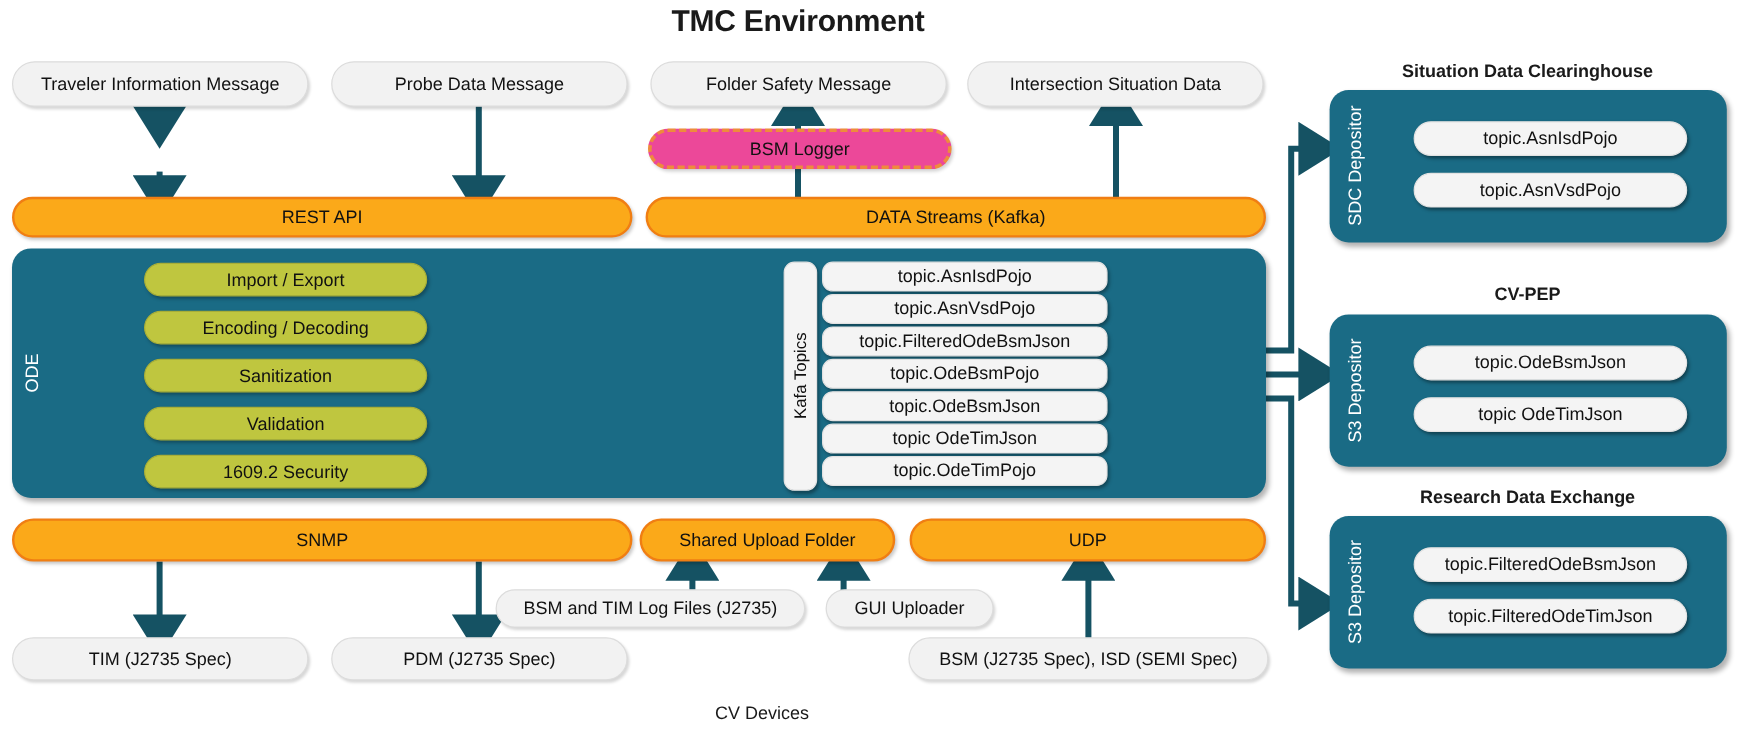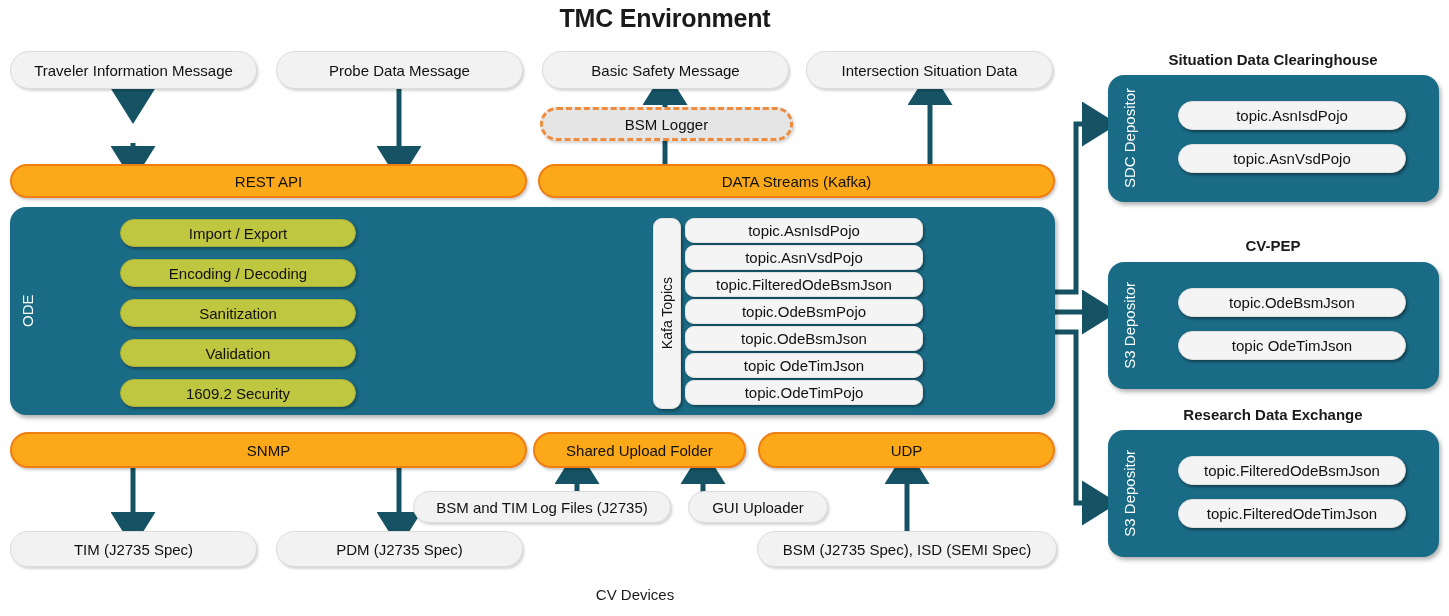--- a/index.html
+++ b/index.html
@@ -38,21 +38,21 @@
     background:#FBA919;border:2.5px solid #F07E13;
     box-shadow:1.5px 2px 3px rgba(0,0,0,0.22);
   }
   
   .pill-yellow{
     background:#FBE59D;border:2.5px solid #D9A32A;
     box-shadow:1.5px 2px 3px rgba(0,0,0,0.22);
   }
   
   .pill-dashed{
-    background:#e5e5e5;border:3px dashed #EE8B3C;
+    background:#ec4899;border:3px dashed #EE8B3C;
     box-shadow:1.5px 2px 3px rgba(0,0,0,0.18);
   }
   
   .pill-green{
     background:#BFC63F;border:1px solid #A8AE37;
     box-shadow:1.5px 2px 3px rgba(0,0,0,0.30);
   }
   
   .pill-topic{
     background:#f4f4f4;border:1px solid #e2e2e2;border-radius:9px;
@@ -132,21 +132,21 @@
       <path d="M1055,292 L1076,292 L1076,124 L1098,124" marker-end="url(#arrD)"></path>
       <path d="M1055,312 L1098,312" marker-end="url(#arrD)"></path>
       <path d="M1055,332 L1076,332 L1076,503 L1098,503" marker-end="url(#arrD)"></path>
     </g>
   </svg>
 
   <div class="abs title-main" style="left:455px;top:4px;width:420px;">TMC Environment</div>
 
   <div class="abs pill pill-msg" style="left:10px;top:51px;width:247px;height:38px;">Traveler Information Message</div>
   <div class="abs pill pill-msg" style="left:276px;top:51px;width:247px;height:38px;">Probe Data Message</div>
-  <div class="abs pill pill-msg" style="left:542px;top:51px;width:247px;height:38px;">Basic Safety Message</div>
+  <div class="abs pill pill-msg" style="left:542px;top:51px;width:247px;height:38px;">Folder Safety Message</div>
   <div class="abs pill pill-msg" style="left:806px;top:51px;width:247px;height:38px;">Intersection Situation Data</div>
 
   <div class="abs pill pill-dashed" style="left:540px;top:107px;width:253px;height:34px;">BSM Logger</div>
 
   <div class="abs pill pill-orange" style="left:10px;top:164px;width:517px;height:34px;">REST API</div>
   <div class="abs pill pill-orange" style="left:538px;top:164px;width:517px;height:34px;">DATA Streams (Kafka)</div>
 
   <div class="abs teal" style="left:10px;top:207px;width:1045px;height:208px;">
     <div class="teal-lbl" style="left:6px;top:0;bottom:0;width:22px;">ODE</div>
 

